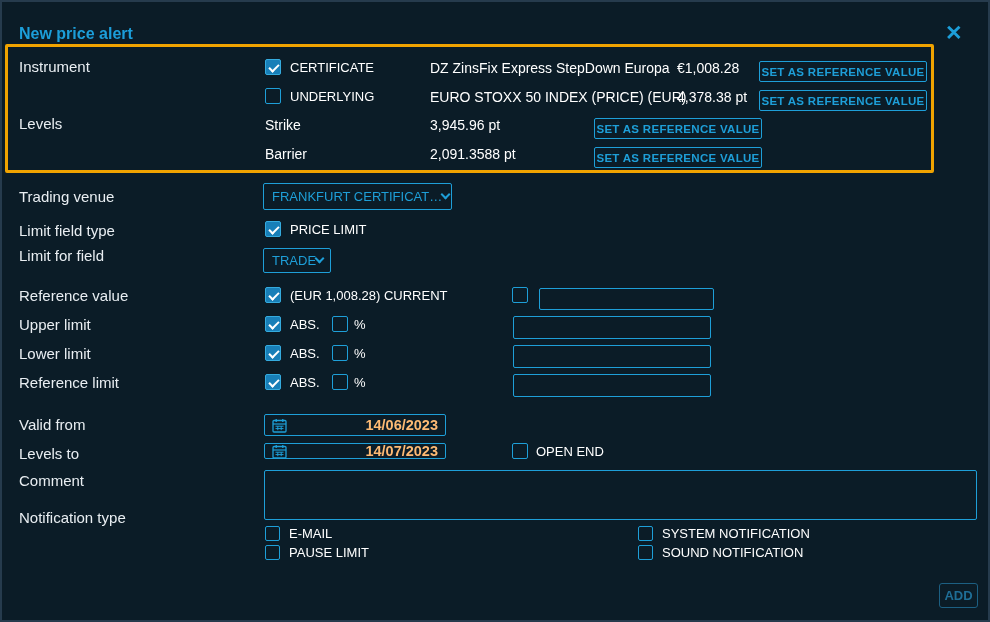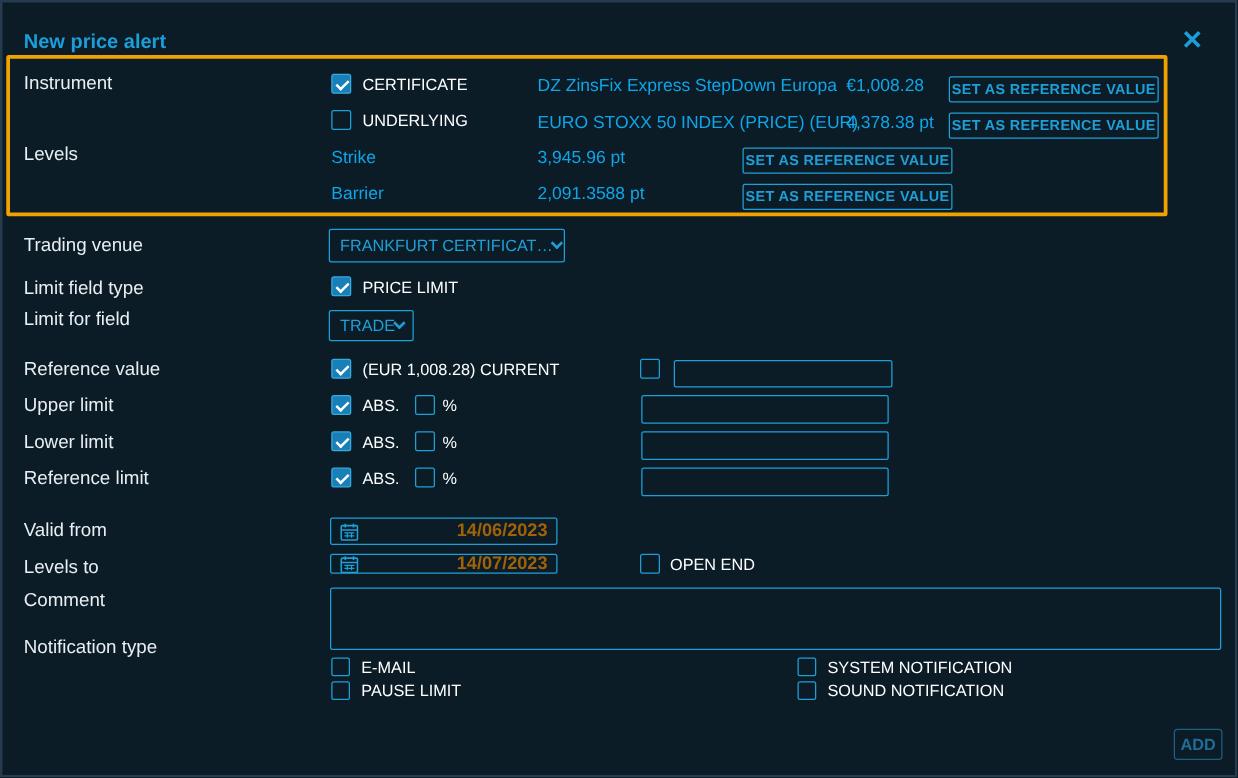--- a/index.html
+++ b/index.html
@@ -3,39 +3,39 @@
 <meta charset="utf-8">
 <style>
   *{box-sizing:border-box}
   html,body{margin:0;padding:0;background:#0B1C27}
   .win{position:relative;width:990px;height:622px;background:#0B1C27;border:2px solid #263B4D;
        font-family:"Liberation Sans",sans-serif;overflow:hidden}
   .p{position:absolute;white-space:nowrap}
   .title{font-size:16px;font-weight:700;color:#1C9ED9}
   .lbl{font-size:15px;color:#E9EEF2;line-height:17px}
   .blbl{font-size:13px;font-weight:400;color:#FFFFFF;line-height:16px}
-  .val{font-size:14px;color:#0ea5e9;line-height:16px}
+  .val{font-size:14px;color:#ffffff;line-height:16px}
   .hl{border:3px solid #F0A300;border-radius:2px}
   .cb{width:16px;height:16px;border:1px solid #1E9FD8;border-radius:2px;background:transparent;cursor:pointer}
   .cb.sm{width:15px;height:15px}
   .cb.on{background:#187FB8;border-color:#35ABDE}
   .cb.on::after{content:"";position:absolute;left:3px;top:4px;width:8px;height:4px;
        border-left:2px solid #fff;border-bottom:2px solid #fff;transform:rotate(-45deg)}
   .refbtn{height:21px;border:1px solid #1E9FD8;color:#1E9FD8;background:transparent;
        font:700 11.5px "Liberation Sans",sans-serif;letter-spacing:.3px;border-radius:2px;
        padding:0;text-align:center;cursor:pointer}
   .dd{border:1px solid #1E9FD8;border-radius:2px;color:#1E9FD8;font-size:13px;
        display:flex;align-items:center;justify-content:space-between;padding:0 8px;cursor:pointer}
   .chev{width:7px;height:7px;border-right:2px solid #1E9FD8;border-bottom:2px solid #1E9FD8;
        transform:rotate(45deg);margin-top:-4px;flex:none}
   .tbox{border:1px solid #1E9FD8;border-radius:2px;background:transparent;color:#fff;
        font:14px "Liberation Sans",sans-serif;padding:0 6px;outline:none}
   .datebox{border:1px solid #1E9FD8;border-radius:2px;display:flex;align-items:center;
        justify-content:space-between;padding:0 7px;cursor:pointer}
-  .dateval{font-size:14.5px;font-weight:700;color:#a16207}
+  .dateval{font-size:14.5px;font-weight:700;color:#fdba74}
   .cmt{border:1px solid #1E9FD8;border-radius:2px;background:transparent;resize:none;color:#fff;
        font:14px "Liberation Sans",sans-serif;padding:4px 8px;outline:none}
   .addbtn{border:1px solid #1C5F82;color:#1F6E96;background:transparent;
        font:700 13px "Liberation Sans",sans-serif;border-radius:3px;padding:0;cursor:default}
   .x{font-size:21px;font-weight:700;color:#1C9ED9;background:none;border:none;cursor:pointer;
        padding:0;line-height:22px;font-family:inherit}
 </style>
 </head>
 <body>
 

